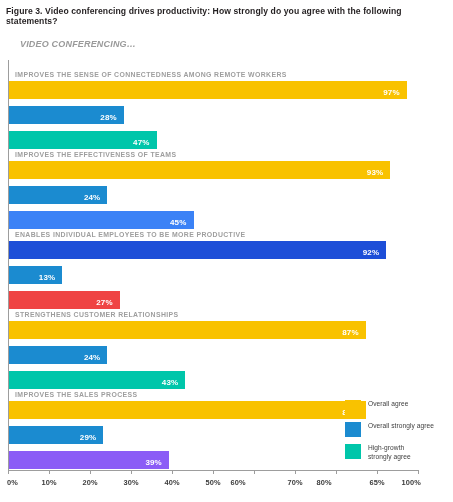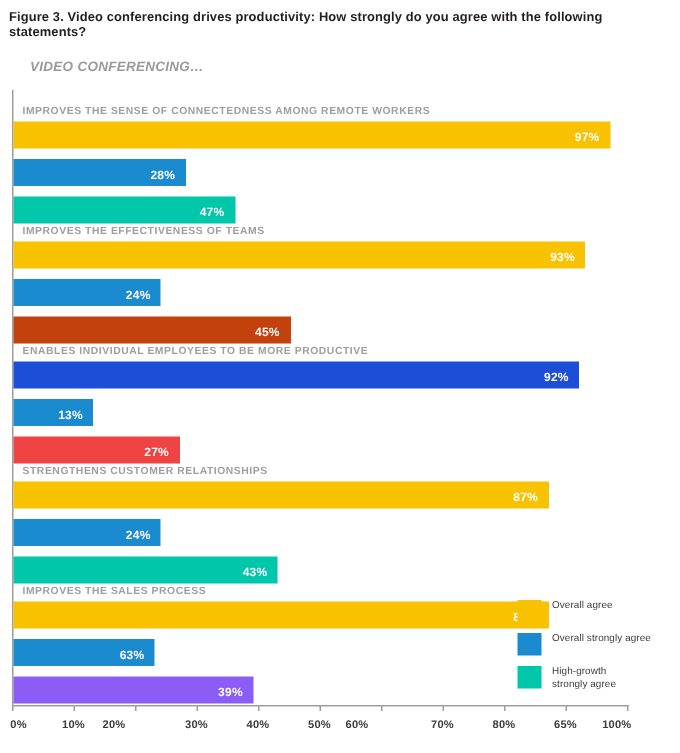--- a/index.html
+++ b/index.html
@@ -160,33 +160,33 @@
 
 <div id="plot-area">
   <div id="y-axis-line"></div>
   <div id="x-axis-line"></div>
   <div id="x-ticks">
       <div class="x-tick" style="left: 8px;"></div>
       <div class="x-tick-label" style="left: 8px; transform: translateX(-10%);">0%</div>
       <div class="x-tick" style="left: 49px;"></div>
       <div class="x-tick-label" style="left: 49px;">10%</div>
       <div class="x-tick" style="left: 90px;"></div>
-      <div class="x-tick-label" style="left: 76px;">20%</div>
+      <div class="x-tick-label" style="left: 90px;">20%</div>
       <div class="x-tick" style="left: 131px;"></div>
       <div class="x-tick-label" style="left: 131px;">30%</div>
       <div class="x-tick" style="left: 172px;"></div>
       <div class="x-tick-label" style="left: 172px;">40%</div>
       <div class="x-tick" style="left: 213px;"></div>
       <div class="x-tick-label" style="left: 213px;">50%</div>
       <div class="x-tick" style="left: 254px;"></div>
       <div class="x-tick-label" style="left: 238px;">60%</div>
       <div class="x-tick" style="left: 295px;"></div>
       <div class="x-tick-label" style="left: 295px;">70%</div>
       <div class="x-tick" style="left: 336px;"></div>
-      <div class="x-tick-label" style="left: 336px;">80%</div>
+      <div class="x-tick-label" style="left: 324px;">80%</div>
       <div class="x-tick" style="left: 377px;"></div>
       <div class="x-tick-label" style="left: 377px;">65%</div>
       <div class="x-tick" style="left: 418px;"></div>
       <div class="x-tick-label" style="left: 418px; transform: translateX(-85%);">100%</div>
     </div>
   <div id="groups">
       <div class="bar-group" style="top: 8px;">
         <div class="group-label">IMPROVES THE SENSE OF CONNECTEDNESS AMONG REMOTE WORKERS</div>
         <div class="bar-row">
           <div class="bar" title="Overall agree: 97%" style="width: 397.7px; background: rgb(249, 194, 0);"><span class="bar-value">97%</span></div>
@@ -200,21 +200,21 @@
       </div>
       <div class="bar-group" style="top: 88px;">
         <div class="group-label">IMPROVES THE EFFECTIVENESS OF TEAMS</div>
         <div class="bar-row">
           <div class="bar" title="Overall agree: 93%" style="width: 381.3px; background: rgb(249, 194, 0);"><span class="bar-value">93%</span></div>
         </div>
         <div class="bar-row">
           <div class="bar" title="Overall strongly agree: 24%" style="width: 98.4px; background: rgb(27, 139, 208);"><span class="bar-value">24%</span></div>
         </div>
         <div class="bar-row">
-          <div class="bar" title="High-growth strongly agree: 45%" style="width: 184.5px; background: #c2410c;"><span class="bar-value">45%</span></div>
+          <div class="bar" title="High-growth strongly agree: 45%" style="width: 184.5px; background: #3b82f6;"><span class="bar-value">45%</span></div>
         </div>
       </div>
       <div class="bar-group" style="top: 168px;">
         <div class="group-label">ENABLES INDIVIDUAL EMPLOYEES TO BE MORE PRODUCTIVE</div>
         <div class="bar-row">
           <div class="bar" title="Overall agree: 92%" style="width: 377.2px; background: #1d4ed8;"><span class="bar-value">92%</span></div>
         </div>
         <div class="bar-row">
           <div class="bar" title="Overall strongly agree: 13%" style="width: 53.3px; background: rgb(27, 139, 208);"><span class="bar-value">13%</span></div>
         </div>
@@ -233,21 +233,21 @@
         <div class="bar-row">
           <div class="bar" title="High-growth strongly agree: 43%" style="width: 176.3px; background: rgb(0, 198, 170);"><span class="bar-value">43%</span></div>
         </div>
       </div>
       <div class="bar-group" style="top: 328px;">
         <div class="group-label">IMPROVES THE SALES PROCESS</div>
         <div class="bar-row">
           <div class="bar" title="Overall agree: 87%" style="width: 356.7px; background: rgb(249, 194, 0);"><span class="bar-value">87%</span></div>
         </div>
         <div class="bar-row">
-          <div class="bar" title="Overall strongly agree: 23%" style="width: 94.3px; background: rgb(27, 139, 208);"><span class="bar-value">63%</span></div>
+          <div class="bar" title="Overall strongly agree: 23%" style="width: 94.3px; background: rgb(27, 139, 208);"><span class="bar-value">29%</span></div>
         </div>
         <div class="bar-row">
           <div class="bar" title="High-growth strongly agree: 39%" style="width: 159.9px; background: #8b5cf6;"><span class="bar-value">39%</span></div>
         </div>
       </div>
     </div>
 </div>
 
 <div id="legend">
     <div class="legend-item">

